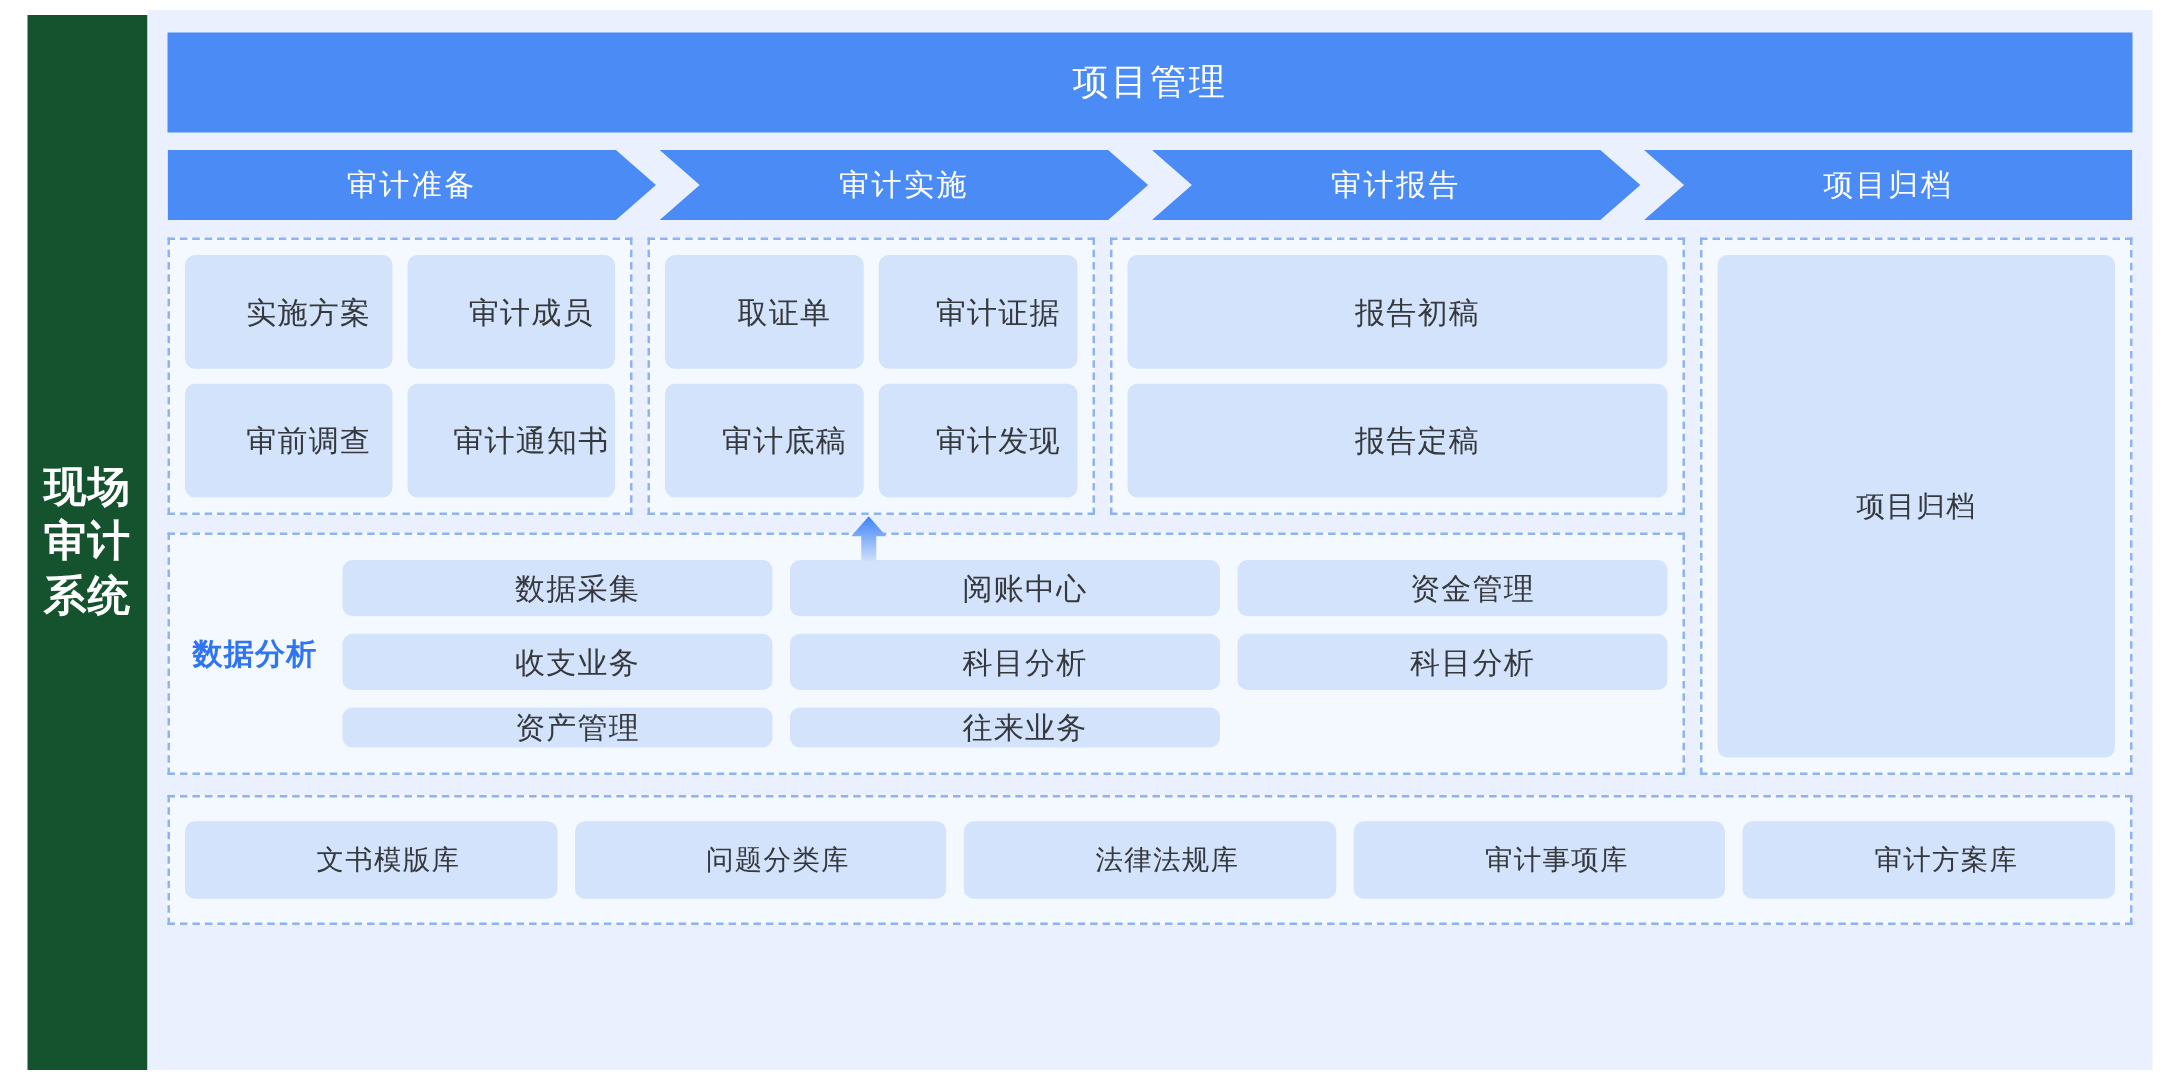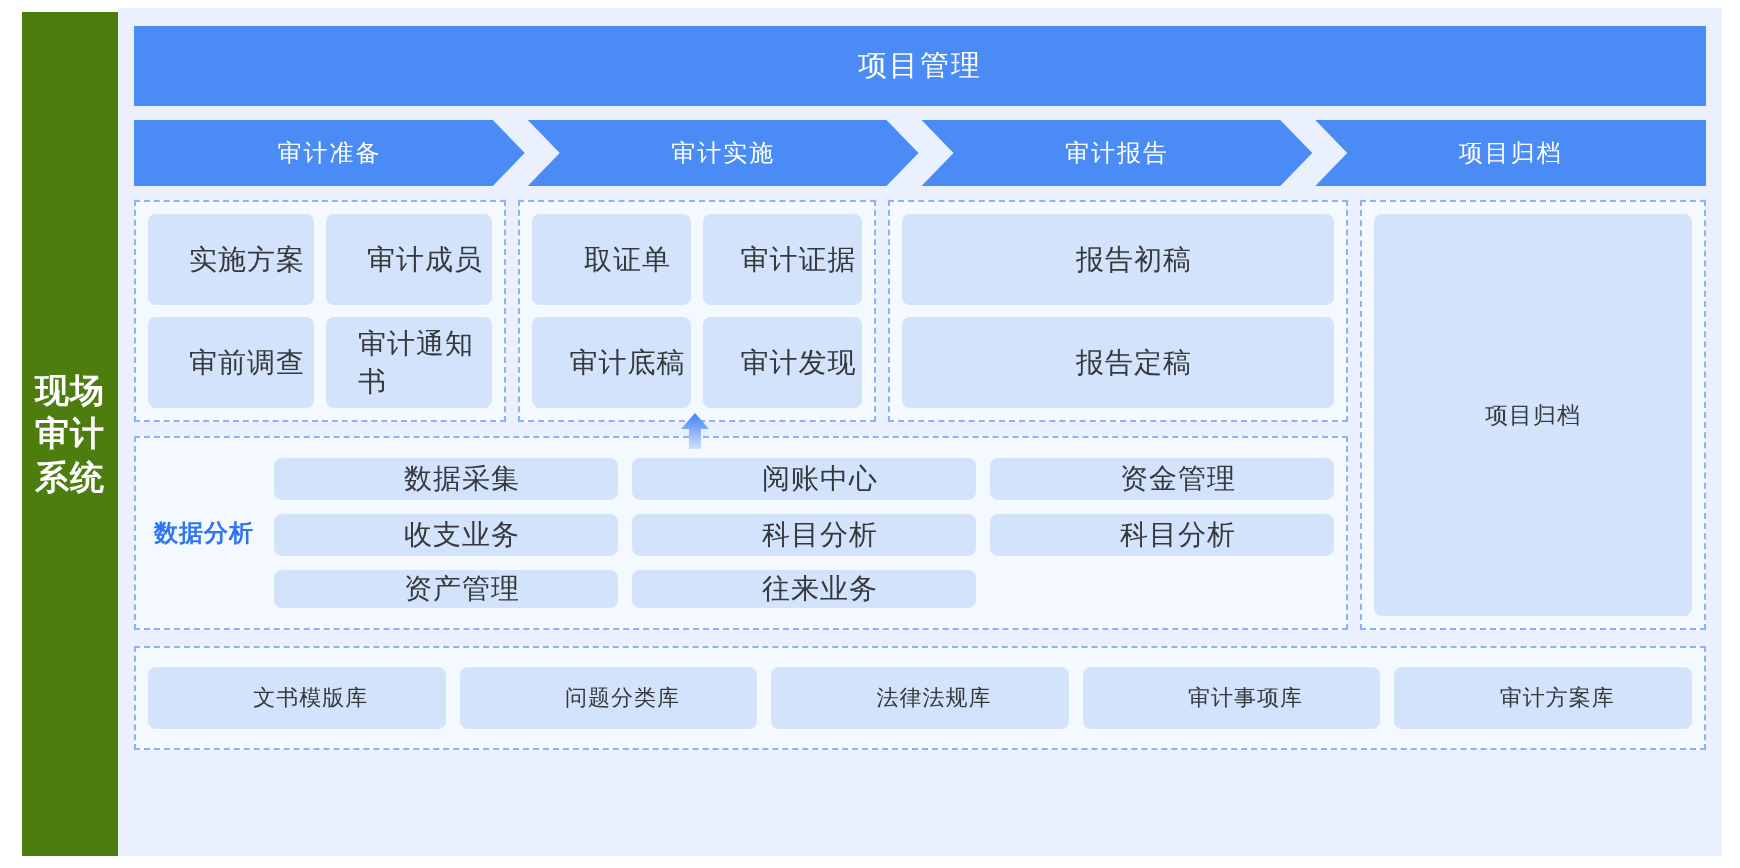--- a/index.html
+++ b/index.html
@@ -14,21 +14,21 @@
     width:1740px;height:868px;
     background:#ffffff;
     display:flex;
   }
 
   
   .rail{
     position:absolute;
     left:22px;top:12px;
     width:96px;height:844px;
-    background:#4d7c0f;
+    background:#14532d;
     display:flex;align-items:center;justify-content:center;
     box-sizing:border-box;
   }
   .rail-title{
     color:#ffffff;
     font-size:34px;
     font-weight:bold;
     line-height:1.28;
     text-align:center;
     letter-spacing:1px;
@@ -51,21 +51,21 @@
     background:#4a8bf5;
     display:flex;align-items:center;justify-content:center;
     color:#ffffff;
     font-size:29px;
     letter-spacing:2px;
   }
 
   
   .phases{
     margin-top:14px;
-    height:66px;
+    height:56px;
     display:flex;
     gap:3px;
   }
   .phase{
     flex:1;
     background:#4a8bf5;
     color:#ffffff;
     font-size:24px;
     letter-spacing:2px;
     display:flex;align-items:center;justify-content:center;
@@ -125,21 +125,21 @@
     grid-template-columns:1fr;
     grid-template-rows:1fr 1fr;
     gap:12px;
   }
 
   .card{
     background:#d3e3fb;
     border-radius:8px;
     display:flex;align-items:center;justify-content:center;
     color:#35383d;
-    font-size:28px;
+    font-size:24px;
     letter-spacing:1px;
     padding-left:32px;
   }
 
   
   .grp-data{
     flex:1 1 auto;
     display:flex;
     align-items:center;
     gap:14px;

